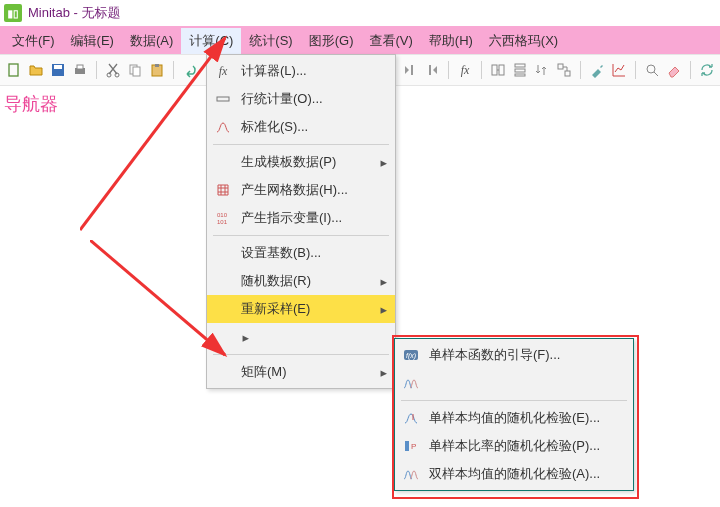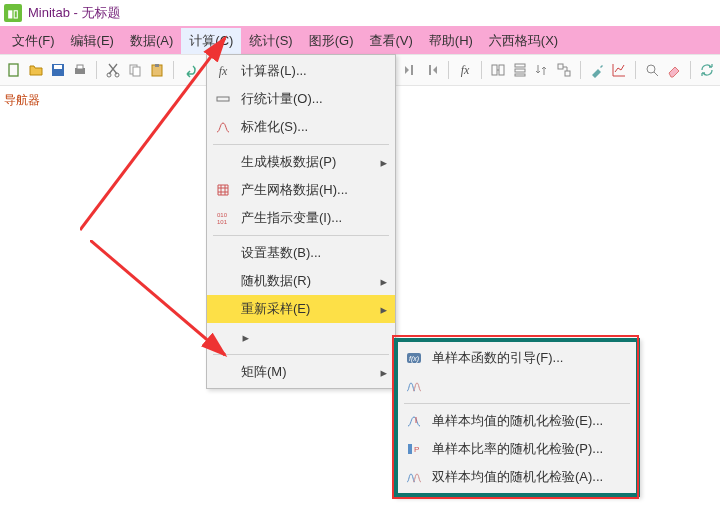--- a/index.html
+++ b/index.html
@@ -7,30 +7,30 @@
   .titlebar .app-icon{width:18px;height:18px;background:#6dbf3b;display:flex;align-items:center;justify-content:center;margin-right:6px;border-radius:2px}
   .titlebar .app-icon span{color:#fff;font-size:10px;font-weight:bold}
   .titlebar .title{color:#701a75;font-size:13px}
   .menubar{display:flex;align-items:flex-end;height:28px;padding:0 4px;background:#f9a8d4;border-bottom:1px solid #e5e5e5}
   .menubar .mitem{padding:4px 8px;cursor:default;position:relative}
   .menubar .mitem.active{background:#e8f0fe}
   .toolbar{display:flex;align-items:center;height:30px;padding:0 4px;background:#fafafa;border-bottom:1px solid #e5e5e5;gap:2px}
   .tb{width:20px;height:20px;display:flex;align-items:center;justify-content:center;color:#606060}
   .tb svg{width:16px;height:16px}
   .tb.sep{width:1px;height:18px;background:#d0d0d0;margin:0 4px}
-  .nav-pane{position:absolute;left:4px;top:92px;font-size:12px;color:#c2410c}
+  .nav-pane{position:absolute;left:4px;top:92px;font-size:18px;color:#ec4899}
   .dropdown{position:absolute;left:206px;top:54px;width:188px;background:#f2f2f2;border:1px solid #bdbdbd;box-shadow:2px 2px 4px rgba(0,0,0,.15);padding:2px 0}
   .dd-item{display:flex;align-items:center;height:28px;padding:0 8px 0 6px;cursor:default;position:relative}
   .dd-item.hl{background:#fde047}
   .dd-item .ico{width:20px;height:20px;display:flex;align-items:center;justify-content:center;margin-right:8px;color:#5a5a5a}
   .dd-item .ico svg{width:16px;height:16px}
   .dd-item .lbl{flex:1}
   .dd-item .arrow{width:8px;text-align:right;color:#555}
   .dd-sep{height:1px;background:#d0d0d0;margin:3px 6px}
-  .submenu{position:absolute;left:394px;top:338px;width:238px;background:#f2f2f2;border:4px solid #0f766e;box-shadow:2px 2px 4px rgba(0,0,0,.15);padding:2px 0}
+  .submenu{position:absolute;left:394px;top:338px;width:238px;background:#f2f2f2;border:1px solid #0f766e;box-shadow:2px 2px 4px rgba(0,0,0,.15);padding:2px 0}
   .red-box{position:absolute;left:392px;top:335px;width:243px;height:160px;border:2px solid #e33;pointer-events:none}
   .arrow-svg{position:absolute;pointer-events:none}
   .fx-ico{font-family:"Times New Roman",serif;font-style:italic;font-size:12px;color:#555}
 </style>
 </head>
 <body>
 
 <div class="titlebar">
   <div class="app-icon">
       <span>▮▯</span>

